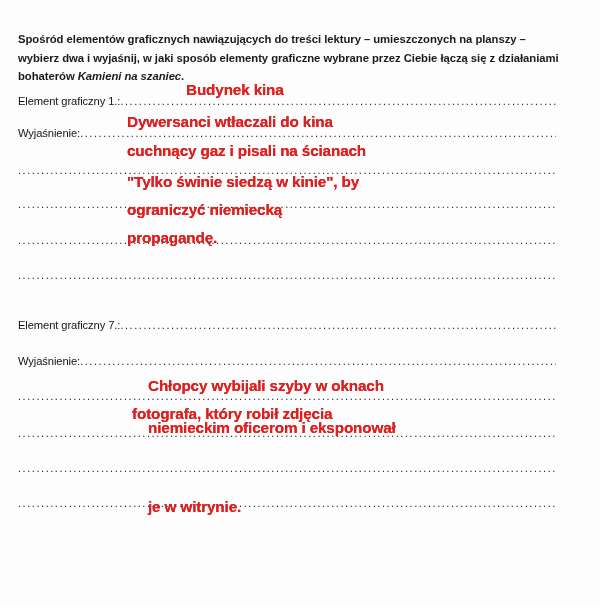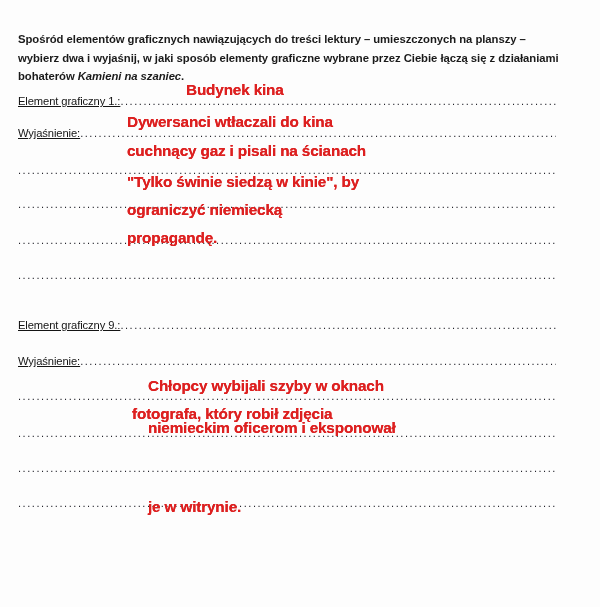--- a/index.html
+++ b/index.html
@@ -53,21 +53,20 @@
     color: #2a2a33;
     font-size: 11px;
     line-height: 11px;
     font-family: "Liberation Sans", sans-serif;
   }
   .rule .lead {
     color: #141414;
     font-weight: normal;
     font-size: 11.2px;
     letter-spacing: -0.1px;
-    text-decoration: underline;
   }
   .rule .dots {
     color: #23232b;
     letter-spacing: 1.55px;
     font-size: 11px;
   }
 
   
   .rule-r1  { top: 96px; }
   .rule-r2  { top: 128px; }
@@ -122,21 +121,21 @@
   <div class="rule rule-r2"><span class="lead">Wyjaśnienie:</span><span class="dots">....................................................................................................................................................................................</span></div>
 
   <div class="rule rule-r3"><span class="dots">...........................................................................................................................................................................................................................</span></div>
 
   <div class="rule rule-r4"><span class="dots">...........................................................................................................................................................................................................................</span></div>
 
   <div class="rule rule-r5"><span class="dots">...........................................................................................................................................................................................................................</span></div>
 
   <div class="rule rule-r6"><span class="dots">...........................................................................................................................................................................................................................</span></div>
 
-  <div class="rule rule-r7"><span class="lead">Element graficzny 9.:</span><span class="dots">........................................................................................................................................................................</span></div>
+  <div class="rule rule-r7"><span class="lead">Element graficzny 7.:</span><span class="dots">........................................................................................................................................................................</span></div>
 
   <div class="rule rule-r8"><span class="lead">Wyjaśnienie:</span><span class="dots">....................................................................................................................................................................................</span></div>
 
   <div class="rule rule-r9"><span class="dots">...........................................................................................................................................................................................................................</span></div>
 
   <div class="rule rule-r10"><span class="dots">...........................................................................................................................................................................................................................</span></div>
 
   <div class="rule rule-r11"><span class="dots">...........................................................................................................................................................................................................................</span></div>
 
   <div class="rule rule-r12"><span class="dots">...........................................................................................................................................................................................................................</span></div>

